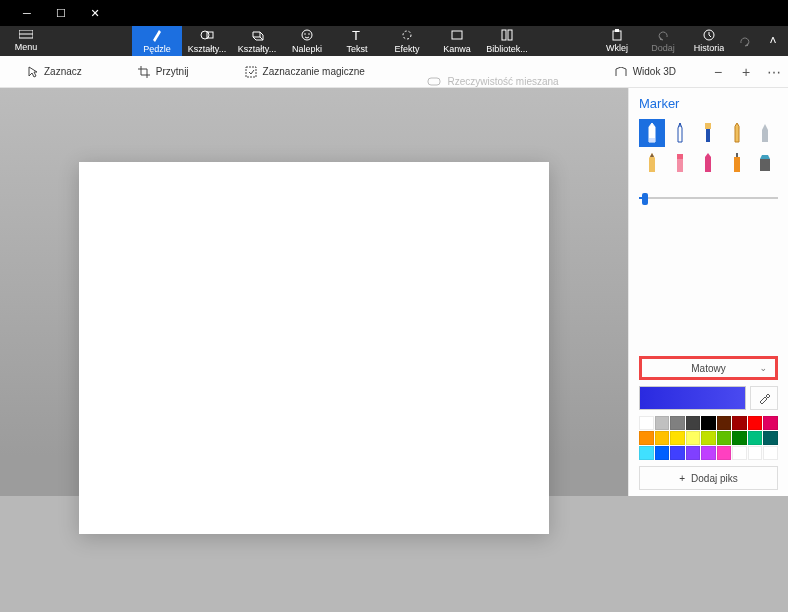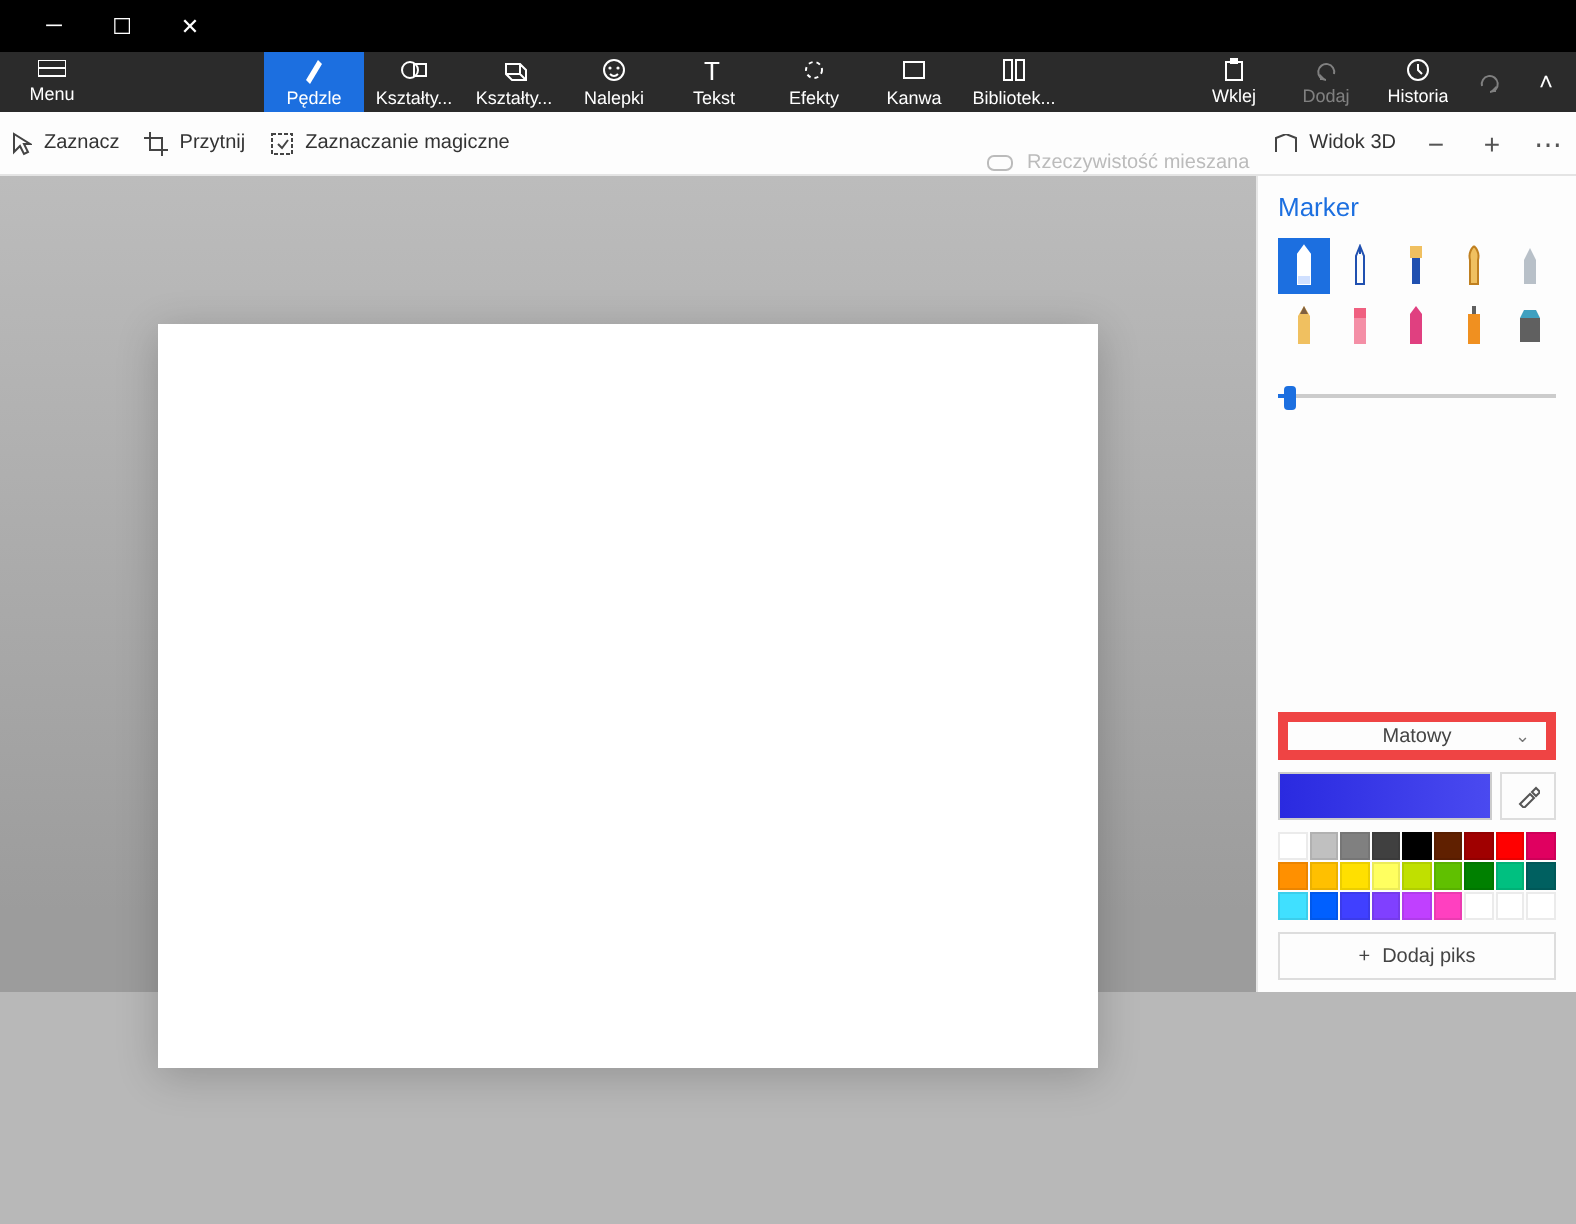--- a/index.html
+++ b/index.html
@@ -11,41 +11,41 @@
   .topbar .menu { width: 52px; display: flex; flex-direction: column; align-items: center; justify-content: center; gap: 2px; }
   .topbar .gap { width: 80px; }
   .topbar .tool { width: 50px; display: flex; flex-direction: column; align-items: center; justify-content: center; gap: 2px; position: relative; }
   .topbar .tool.active { background: #1c6fe0; }
   .topbar .tool .ico { height: 14px; display: flex; align-items: center; justify-content: center; }
   .topbar .spacer { flex: 1; }
   .topbar .rtool { width: 46px; display: flex; flex-direction: column; align-items: center; justify-content: center; gap: 2px; }
   .topbar .rtool.disabled { opacity: 0.4; }
   .topbar .chev { width: 30px; display: flex; align-items: center; justify-content: center; font-size: 12px; }
   .secondbar { height: 32px; background: #fdfdfd; display: flex; align-items: center; font-size: 10px; color: #333; border-bottom: 1px solid #e4e4e4; }
-  .secondbar .sb-item { display: flex; align-items: center; gap: 6px; padding: 0 6px; }
+  .secondbar .sb-item { display: flex; align-items: center; gap: 6px; padding: 0 28px; }
   .secondbar .sb-item.disabled { color: #bbb; margin-top: 20px; }
   .secondbar .grow { flex: 1; }
   .secondbar .sb-icon-btn { width: 28px; display: flex; justify-content: center; font-size: 14px; color: #555; }
   .workarea { position: relative; height: 408px; display: flex; }
   .canvas-zone { flex: 1; position: relative; background: linear-gradient(#bcbcbc, #9c9c9c 90%); display: flex; align-items: flex-start; justify-content: center; padding-top: 74px; }
   .canvas { width: 470px; height: 372px; background: #fff; box-shadow: 0 4px 20px rgba(0,0,0,0.2); }
   .sidepanel { width: 160px; background: #fdfdfd; border-left: 1px solid #e6e6e6; display: flex; flex-direction: column; padding: 8px 10px 6px 10px; }
   .sidepanel h3 { font-size: 13px; font-weight: 400; color: #1c6fe0; margin-bottom: 8px; }
   .brushgrid { display: grid; grid-template-columns: repeat(5, 1fr); gap: 2px; margin-bottom: 14px; }
   .brushgrid .bcell { height: 28px; display: flex; align-items: center; justify-content: center; border: 1px solid transparent; }
   .brushgrid .bcell.sel { background: #1c6fe0; }
   .prop { margin-bottom: 14px; }
   .prop .row { display: flex; justify-content: space-between; align-items: center; font-size: 9px; color: #555; margin-bottom: 6px; }
   .prop .valbox { border: 1px solid #ddd; padding: 2px 6px; font-size: 9px; min-width: 42px; text-align: right; }
   .slider { position: relative; height: 14px; }
   .slider .track { position: absolute; left: 0; right: 0; top: 6px; height: 2px; background: #ccc; }
   .slider .fill { position: absolute; left: 0; top: 6px; height: 2px; background: #1c6fe0; }
   .slider .thumb { position: absolute; top: 2px; width: 6px; height: 12px; background: #1c6fe0; border-radius: 2px; }
   .panel-spacer { flex: 1; }
-  .dropdown { border: 5px solid #ef4444; height: 24px; display: flex; align-items: center; justify-content: center; font-size: 10px; color: #444; position: relative; margin-bottom: 6px; }
+  .dropdown { border: 3px solid #ef4444; height: 24px; display: flex; align-items: center; justify-content: center; font-size: 10px; color: #444; position: relative; margin-bottom: 6px; }
   .dropdown .chv { position: absolute; right: 8px; font-size: 9px; color: #777; }
   .colorrow { display: flex; gap: 4px; margin-bottom: 6px; }
   .color-current { flex: 1; height: 24px; background: linear-gradient(90deg, #2a2ae0, #4a4af0); border: 1px solid #ccc; }
   .eyedrop { width: 28px; height: 24px; border: 1px solid #ddd; display: flex; align-items: center; justify-content: center; font-size: 11px; }
   .palette { display: grid; grid-template-columns: repeat(9, 1fr); grid-auto-rows: 14px; gap: 1px; margin-bottom: 6px; }
   .palette div { border: 1px solid rgba(0,0,0,0.08); }
   .addcolor { border: 1px solid #ddd; height: 24px; display: flex; align-items: center; justify-content: center; gap: 6px; font-size: 10px; color: #444; }
   svg { display: block; }
   .lbl { white-space: nowrap; overflow: hidden; text-overflow: ellipsis; max-width: 100%; }
 </style>

